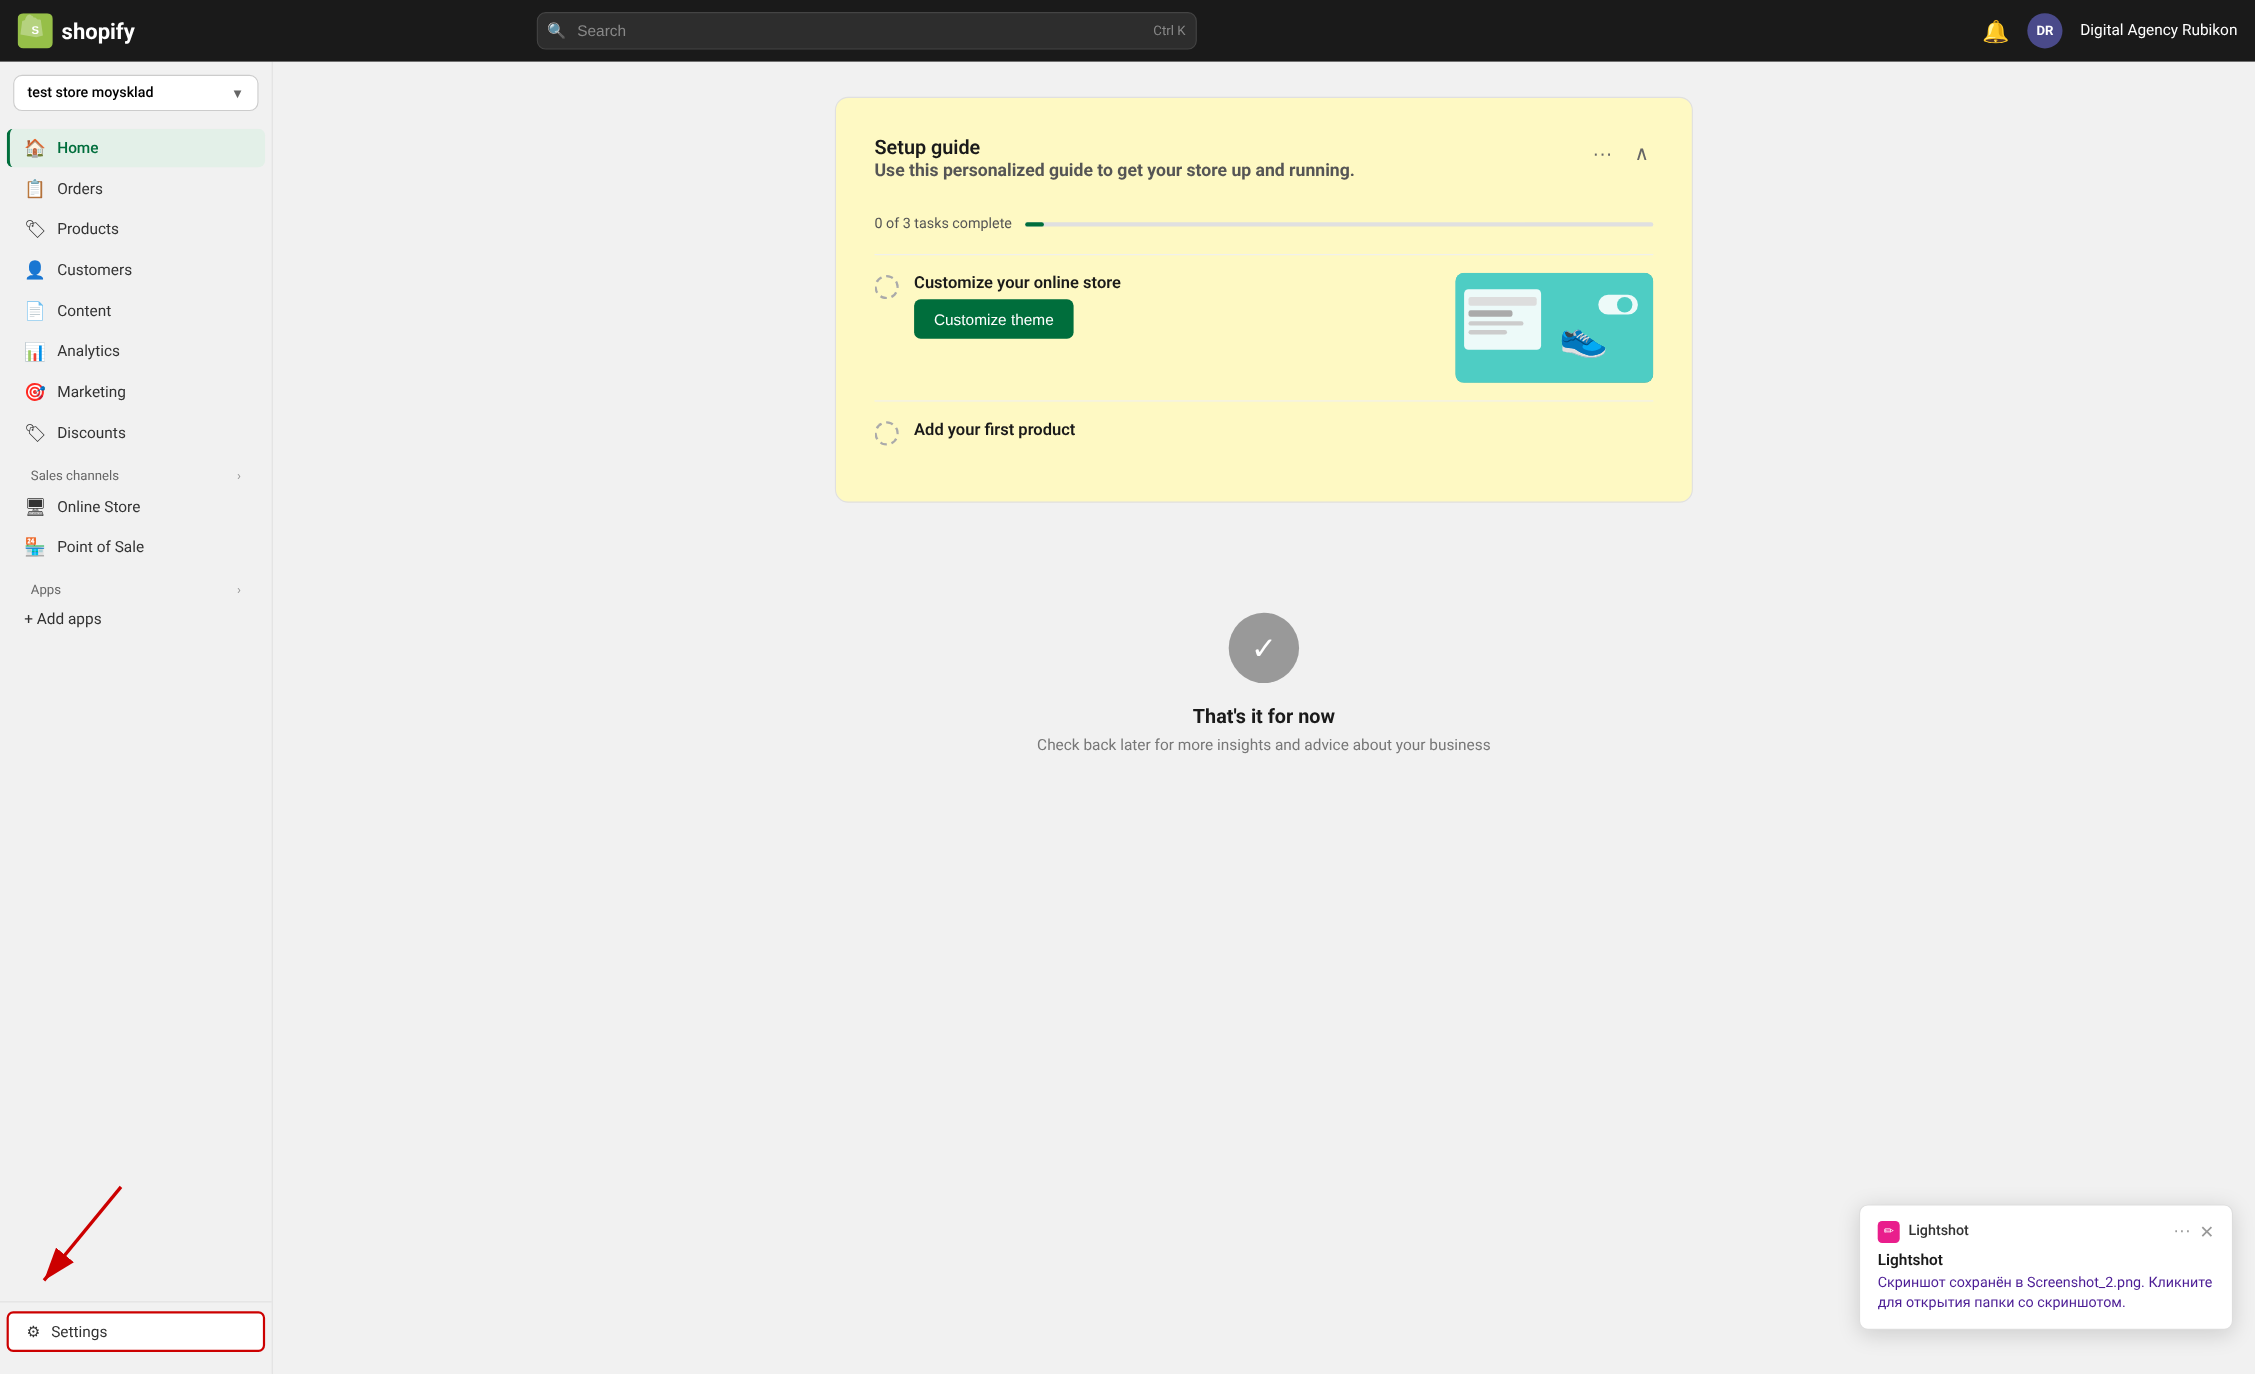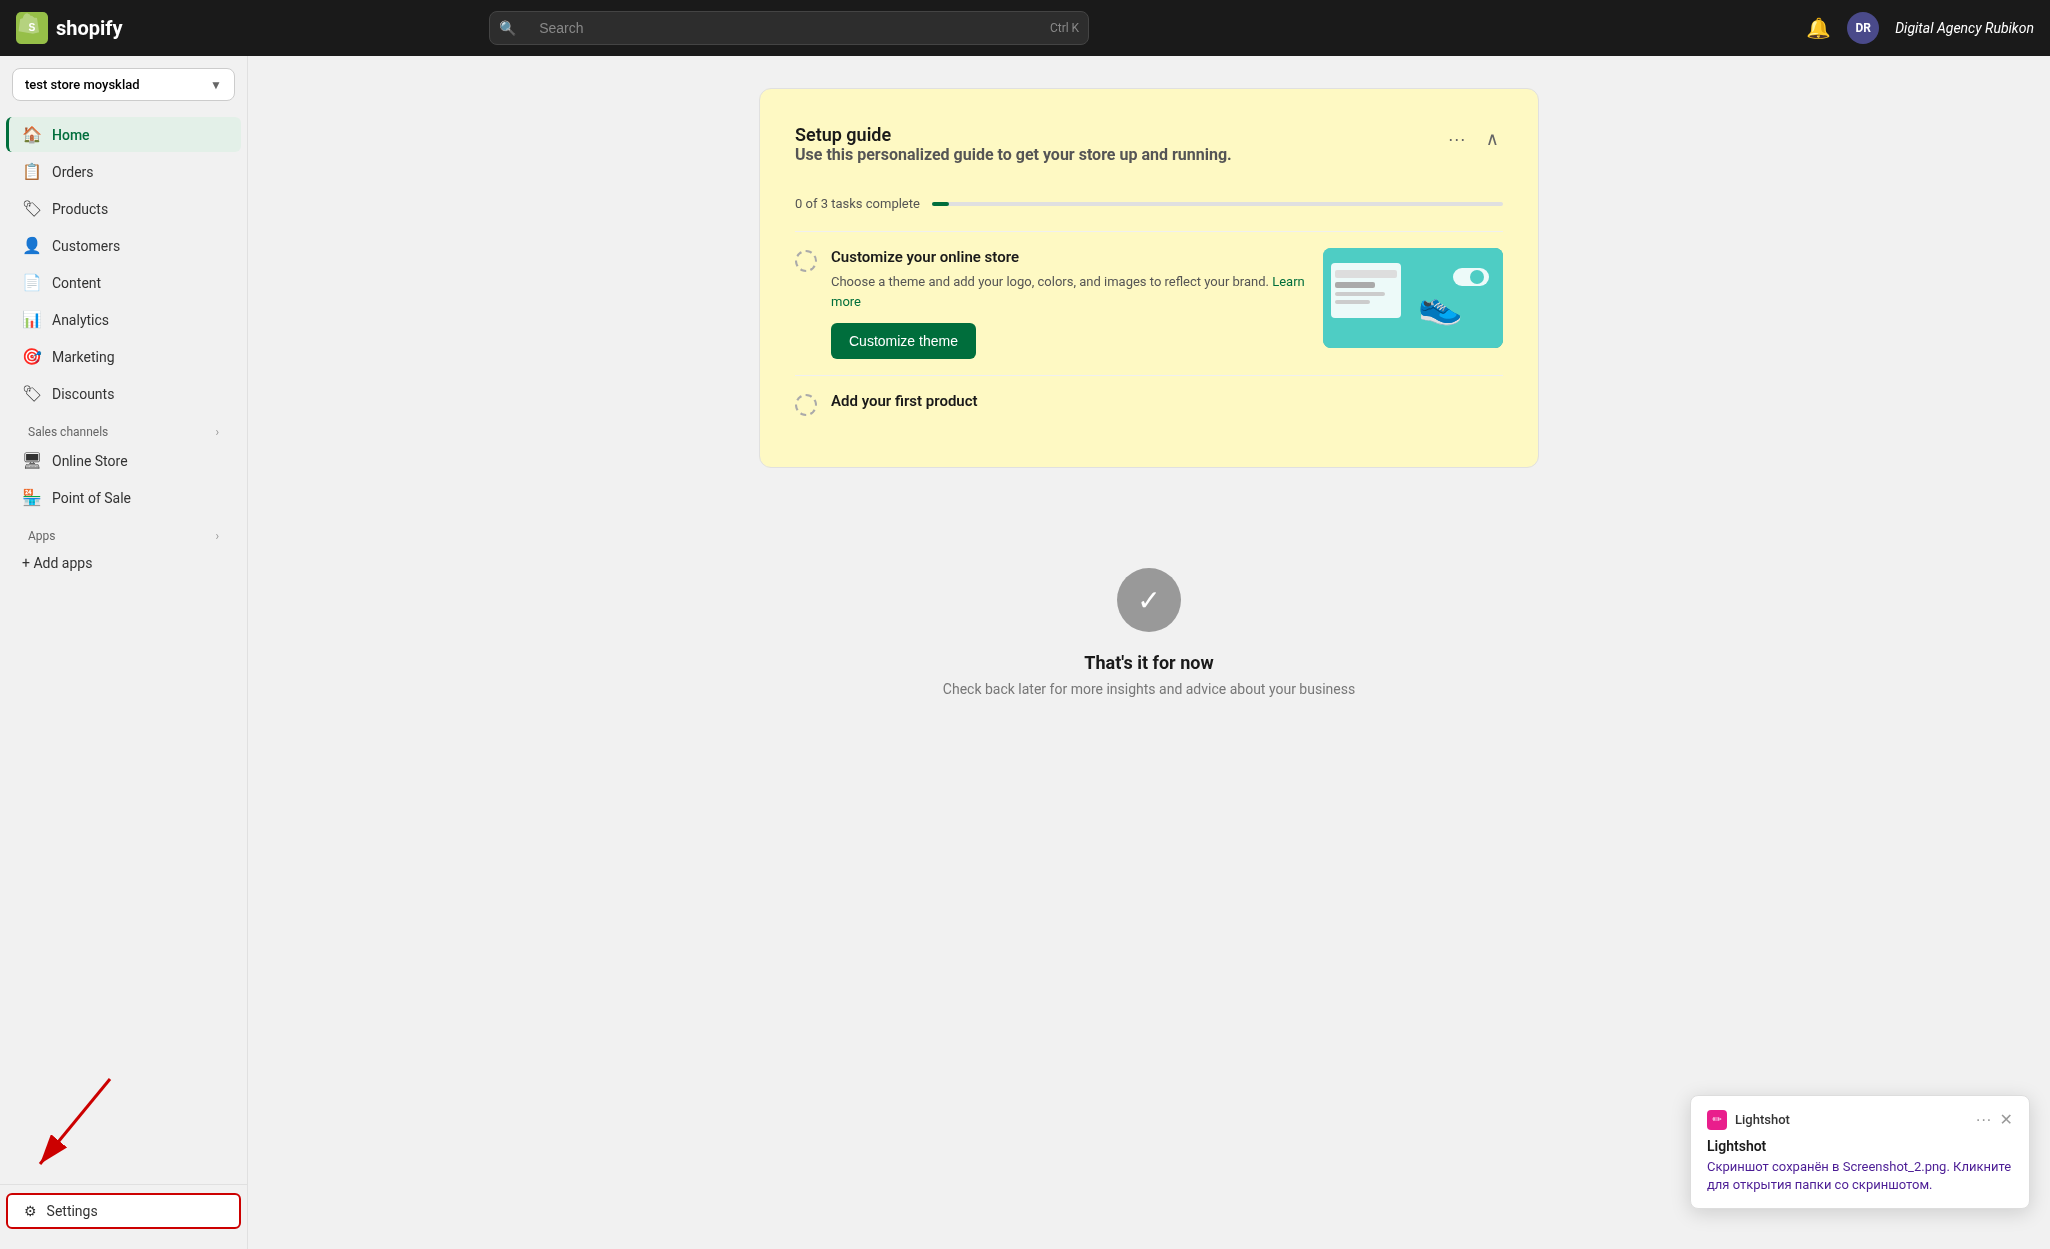--- a/index.html
+++ b/index.html
@@ -42,21 +42,21 @@
       max-width: 600px;
       margin: 0 auto;
       position: relative;
     }
     .topnav-search input {
       width: 100%;
       background: #2d2d2d;
       border: 1px solid #444;
       border-radius: 8px;
       color: #ef4444;
-      padding: 8px 16px 8px 49px;
+      padding: 8px 16px 8px 36px;
       font-size: 14px;
       outline: none;
     }
     .topnav-search input::placeholder { color: #888; }
     .search-icon-wrap {
       position: absolute;
       left: 10px;
       top: 50%;
       transform: translateY(-50%);
       color: #888;
@@ -90,21 +90,20 @@
       display: flex;
       align-items: center;
       justify-content: center;
       font-size: 12px;
       font-weight: 700;
       color: white;
     }
     .topnav-username {
       color: white;
       font-size: 14px;
-      font-style: italic;
     }
 
     
     .main-layout {
       display: flex;
       flex: 1;
       overflow: hidden;
     }
 
     
@@ -539,24 +538,20 @@
         <span class="progress-text">0 of 3 tasks complete</span>
         <div class="progress-bar-track">
           <div class="progress-bar-fill"></div>
         </div>
       </div>
 
       <div class="task-item">
         <div class="task-circle"></div>
         <div class="task-content">
           <div class="task-title">Customize your online store</div>
-          <p class="task-desc">
-            Choose a theme and add your logo, colors, and images to reflect your brand.
-            <a href="#">Learn more</a>
-          </p>
           <button class="btn-primary">Customize theme</button>
         </div>
         <div class="task-image">
           <div class="task-image-inner">
 
             <svg width="180" height="100" viewBox="0 0 180 100" xmlns="http://www.w3.org/2000/svg">
               <rect width="180" height="100" fill="#4ecdc4"></rect>
 
               <rect x="8" y="15" width="70" height="55" rx="4" fill="white" opacity="0.9"></rect>
               <rect x="12" y="22" width="62" height="8" rx="2" fill="#ddd"></rect>

